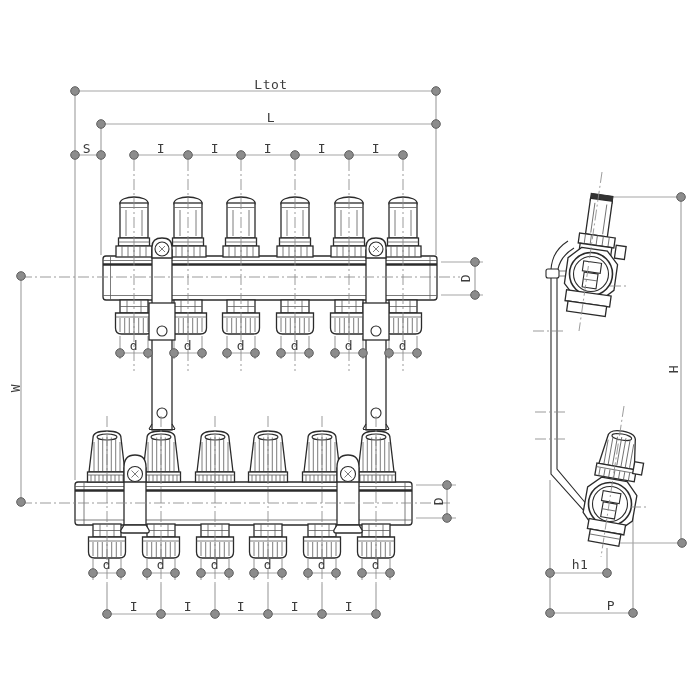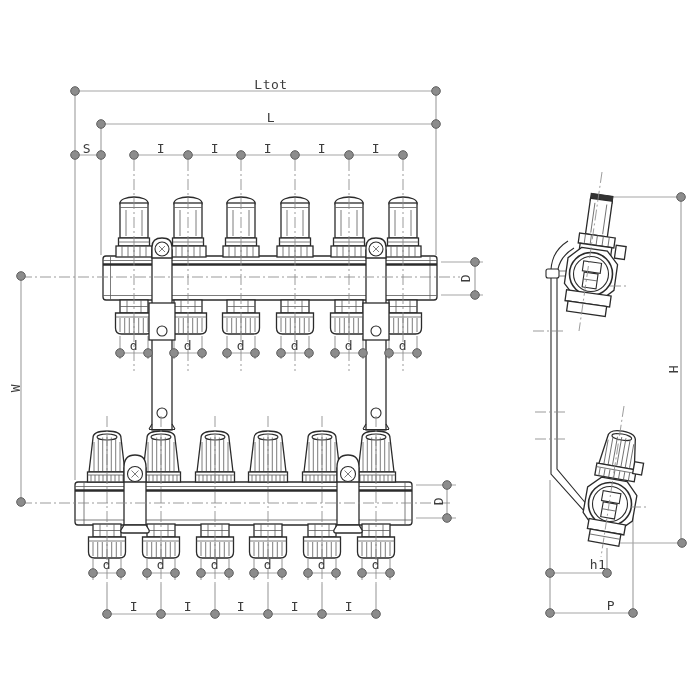--- a/index.html
+++ b/index.html
@@ -302,16 +302,16 @@
 <span class="dim-label" style="left:268px;top:564px">d</span>
 <span class="dim-label" style="left:322px;top:564px">d</span>
 <span class="dim-label" style="left:376px;top:564px">d</span>
 
 <span class="dim-label" style="left:134px;top:606px">I</span>
 <span class="dim-label" style="left:188px;top:606px">I</span>
 <span class="dim-label" style="left:241px;top:606px">I</span>
 <span class="dim-label" style="left:295px;top:606px">I</span>
 <span class="dim-label" style="left:349px;top:606px">I</span>
 
-<span class="dim-label" style="left:598px;top:564px">h1</span>
+<span class="dim-label" style="left:580px;top:564px">h1</span>
 <span class="dim-label" style="left:611px;top:605px">P</span>
 
 </div>
 
 </body></html>

